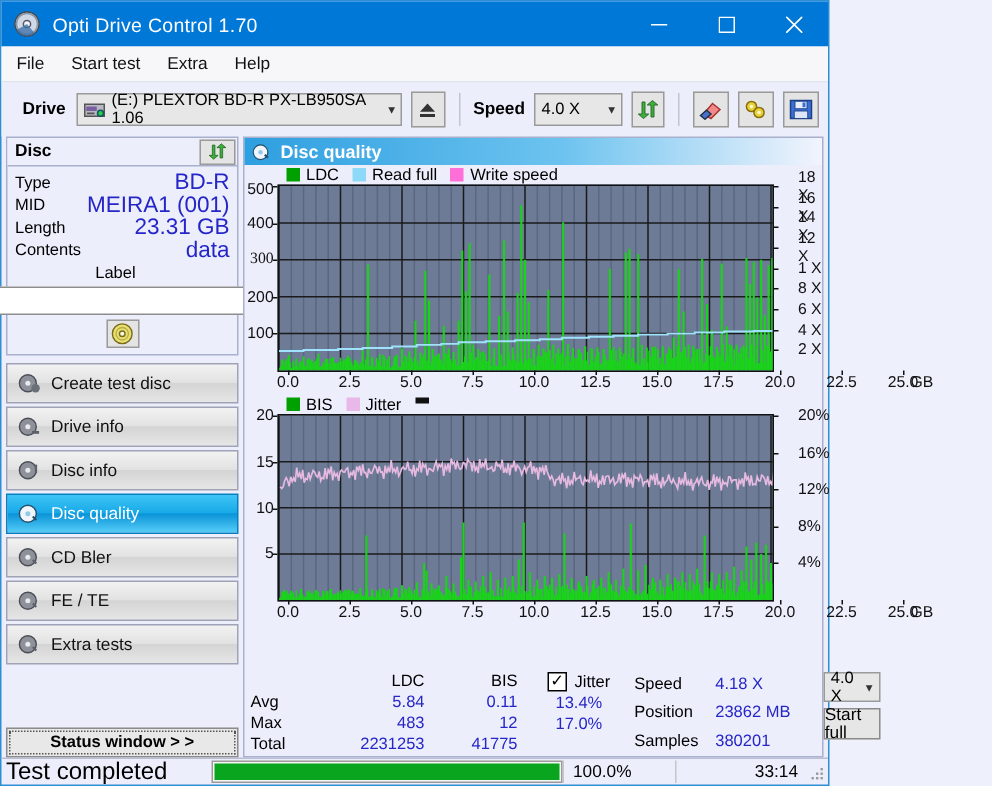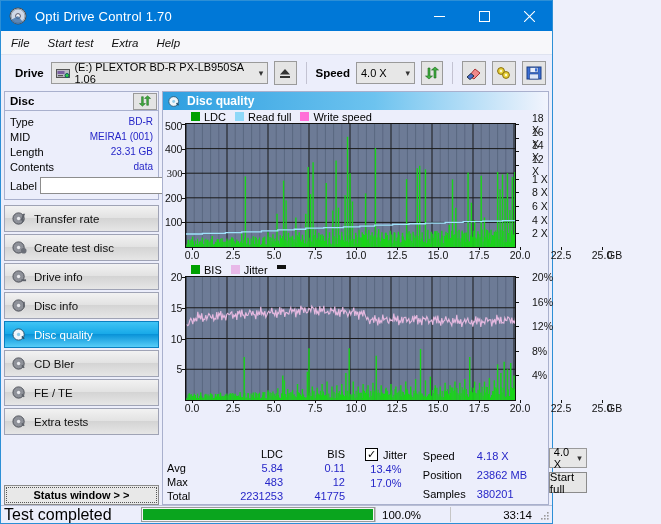--- a/index.html
+++ b/index.html
@@ -21,21 +21,21 @@
     height:30px; background:#0078d7; color:#fff;
     display:flex; align-items:center; flex:0 0 auto;
   }
   .title-icon { width:18px; height:18px; margin-left:8px; margin-right:8px; position:relative;}
   .title-text { font-size:13px; letter-spacing:.2px; }
   .win-btns { margin-left:auto; display:flex; height:30px; }
   .win-btn { width:45px; height:30px; display:flex; align-items:center; justify-content:center;
              color:#fff; font-size:13px; }
   
   .menubar { height:24px; background:#f7f7fa; display:flex; align-items:center;
-             padding-left:10px; gap:18px; flex:0 0 auto; border-bottom:1px solid #dfe3f0;font-style:italic;}
+             padding-left:10px; gap:18px; flex:0 0 auto; border-bottom:1px solid #dfe3f0;}
   .menubar span { font-size:11.5px; color:#111; }
   
   .toolbar { height:36px; background:#eceefb; display:flex; align-items:center;
              padding:0 6px; gap:6px; flex:0 0 auto; }
   .lbl-bold { font-weight:bold; font-size:11.5px; color:#000; }
   .combo {
     height:22px; background:#e7e7e7; border:1px solid #9a9a9a;
     display:flex; align-items:center; padding:0 4px; font-size:11px; color:#000;
     position:relative;
   }
@@ -51,22 +51,22 @@
   .leftcol { width:155px; display:flex; flex-direction:column; gap:3px; }
   .panel { background:#eceefb; border:1px solid #a9b0cd; }
   .disc-head {
     height:19px; background:#eceefb; display:flex; align-items:center;
     padding-left:5px; font-weight:bold; font-size:11.5px; border-bottom:1px solid #a9b0cd;
   }
   .disc-head .tbtn { margin-left:auto; margin-right:1px; width:24px; height:17px;}
   .disc-body { padding:3px 5px 4px 5px; }
   .drow { display:flex; justify-content:space-between; align-items:center; height:15px; }
   .drow .k { color:#000; font-size:11px; }
-  .drow .v { color:#2626c8; font-size:10px;text-align:center; }
-  .labelrow { display:flex; align-items:center; gap:3px; margin-top:2px; }
+  .drow .v { color:#2626c8; font-size:15px;text-align:center; }
+  .labelrow { display:flex; align-items:center; gap:3px; margin-top:2px;flex-direction:column; }
   .labelrow .k { width:36px; font-size:11px; }
   .txtbox { flex:1; height:17px; background:#fff; border:1px solid #8d8d8d; }
   .labelrow .tbtn { width:22px; height:19px; }
   .navlist { display:flex; flex-direction:column; gap:0; margin-top:2px; }
   .navitem {
     height:27px; display:flex; align-items:center; gap:7px; padding-left:7px;
     background:linear-gradient(to bottom,#f2f2f2 0%,#e2e2e2 48%,#d4d4d4 50%,#e6e6e6 100%);
     border:1px solid #9fa3b5; margin-bottom:2px; font-size:11.5px; color:#111;
   }
   .navitem.sel {
@@ -265,30 +265,20 @@
                 <circle cx="8" cy="8" r="7" fill="#e8e070" stroke="#7a6a1a"></circle>
                 <circle cx="8" cy="8" r="4.4" fill="none" stroke="#b9ad45"></circle>
                 <circle cx="8" cy="8" r="2" fill="#f7f7e6" stroke="#7a6a1a"></circle>
               </svg>
             </div>
           </div>
         </div>
       </div>
 
       <div class="navlist">
-        <div class="navitem">
-          <span class="navicon">
-            <svg width="15" height="15" viewBox="0 0 16 16">
-                <circle cx="7" cy="8" r="6" fill="#8e9199" stroke="#4a4d55"></circle>
-                <circle cx="7" cy="8" r="1.8" fill="#e9eaee"></circle>
-                <path d="M12 3 L14 3 L11.5 9 L13.5 9 L10 14 L11 10 L9 10 Z" fill="#5c6069"></path>
-              </svg>
-          </span>
-          <span>Transfer rate</span>
-        </div>
         <div class="navitem">
           <span class="navicon">
             <svg width="15" height="15" viewBox="0 0 16 16">
                 <circle cx="7" cy="8" r="6" fill="#8e9199" stroke="#4a4d55"></circle>
                 <circle cx="7" cy="8" r="1.8" fill="#e9eaee"></circle>
                 <circle cx="12.5" cy="11.5" r="3" fill="#6b6f78"></circle>
               </svg>
           </span>
           <span>Create test disc</span>
         </div>

